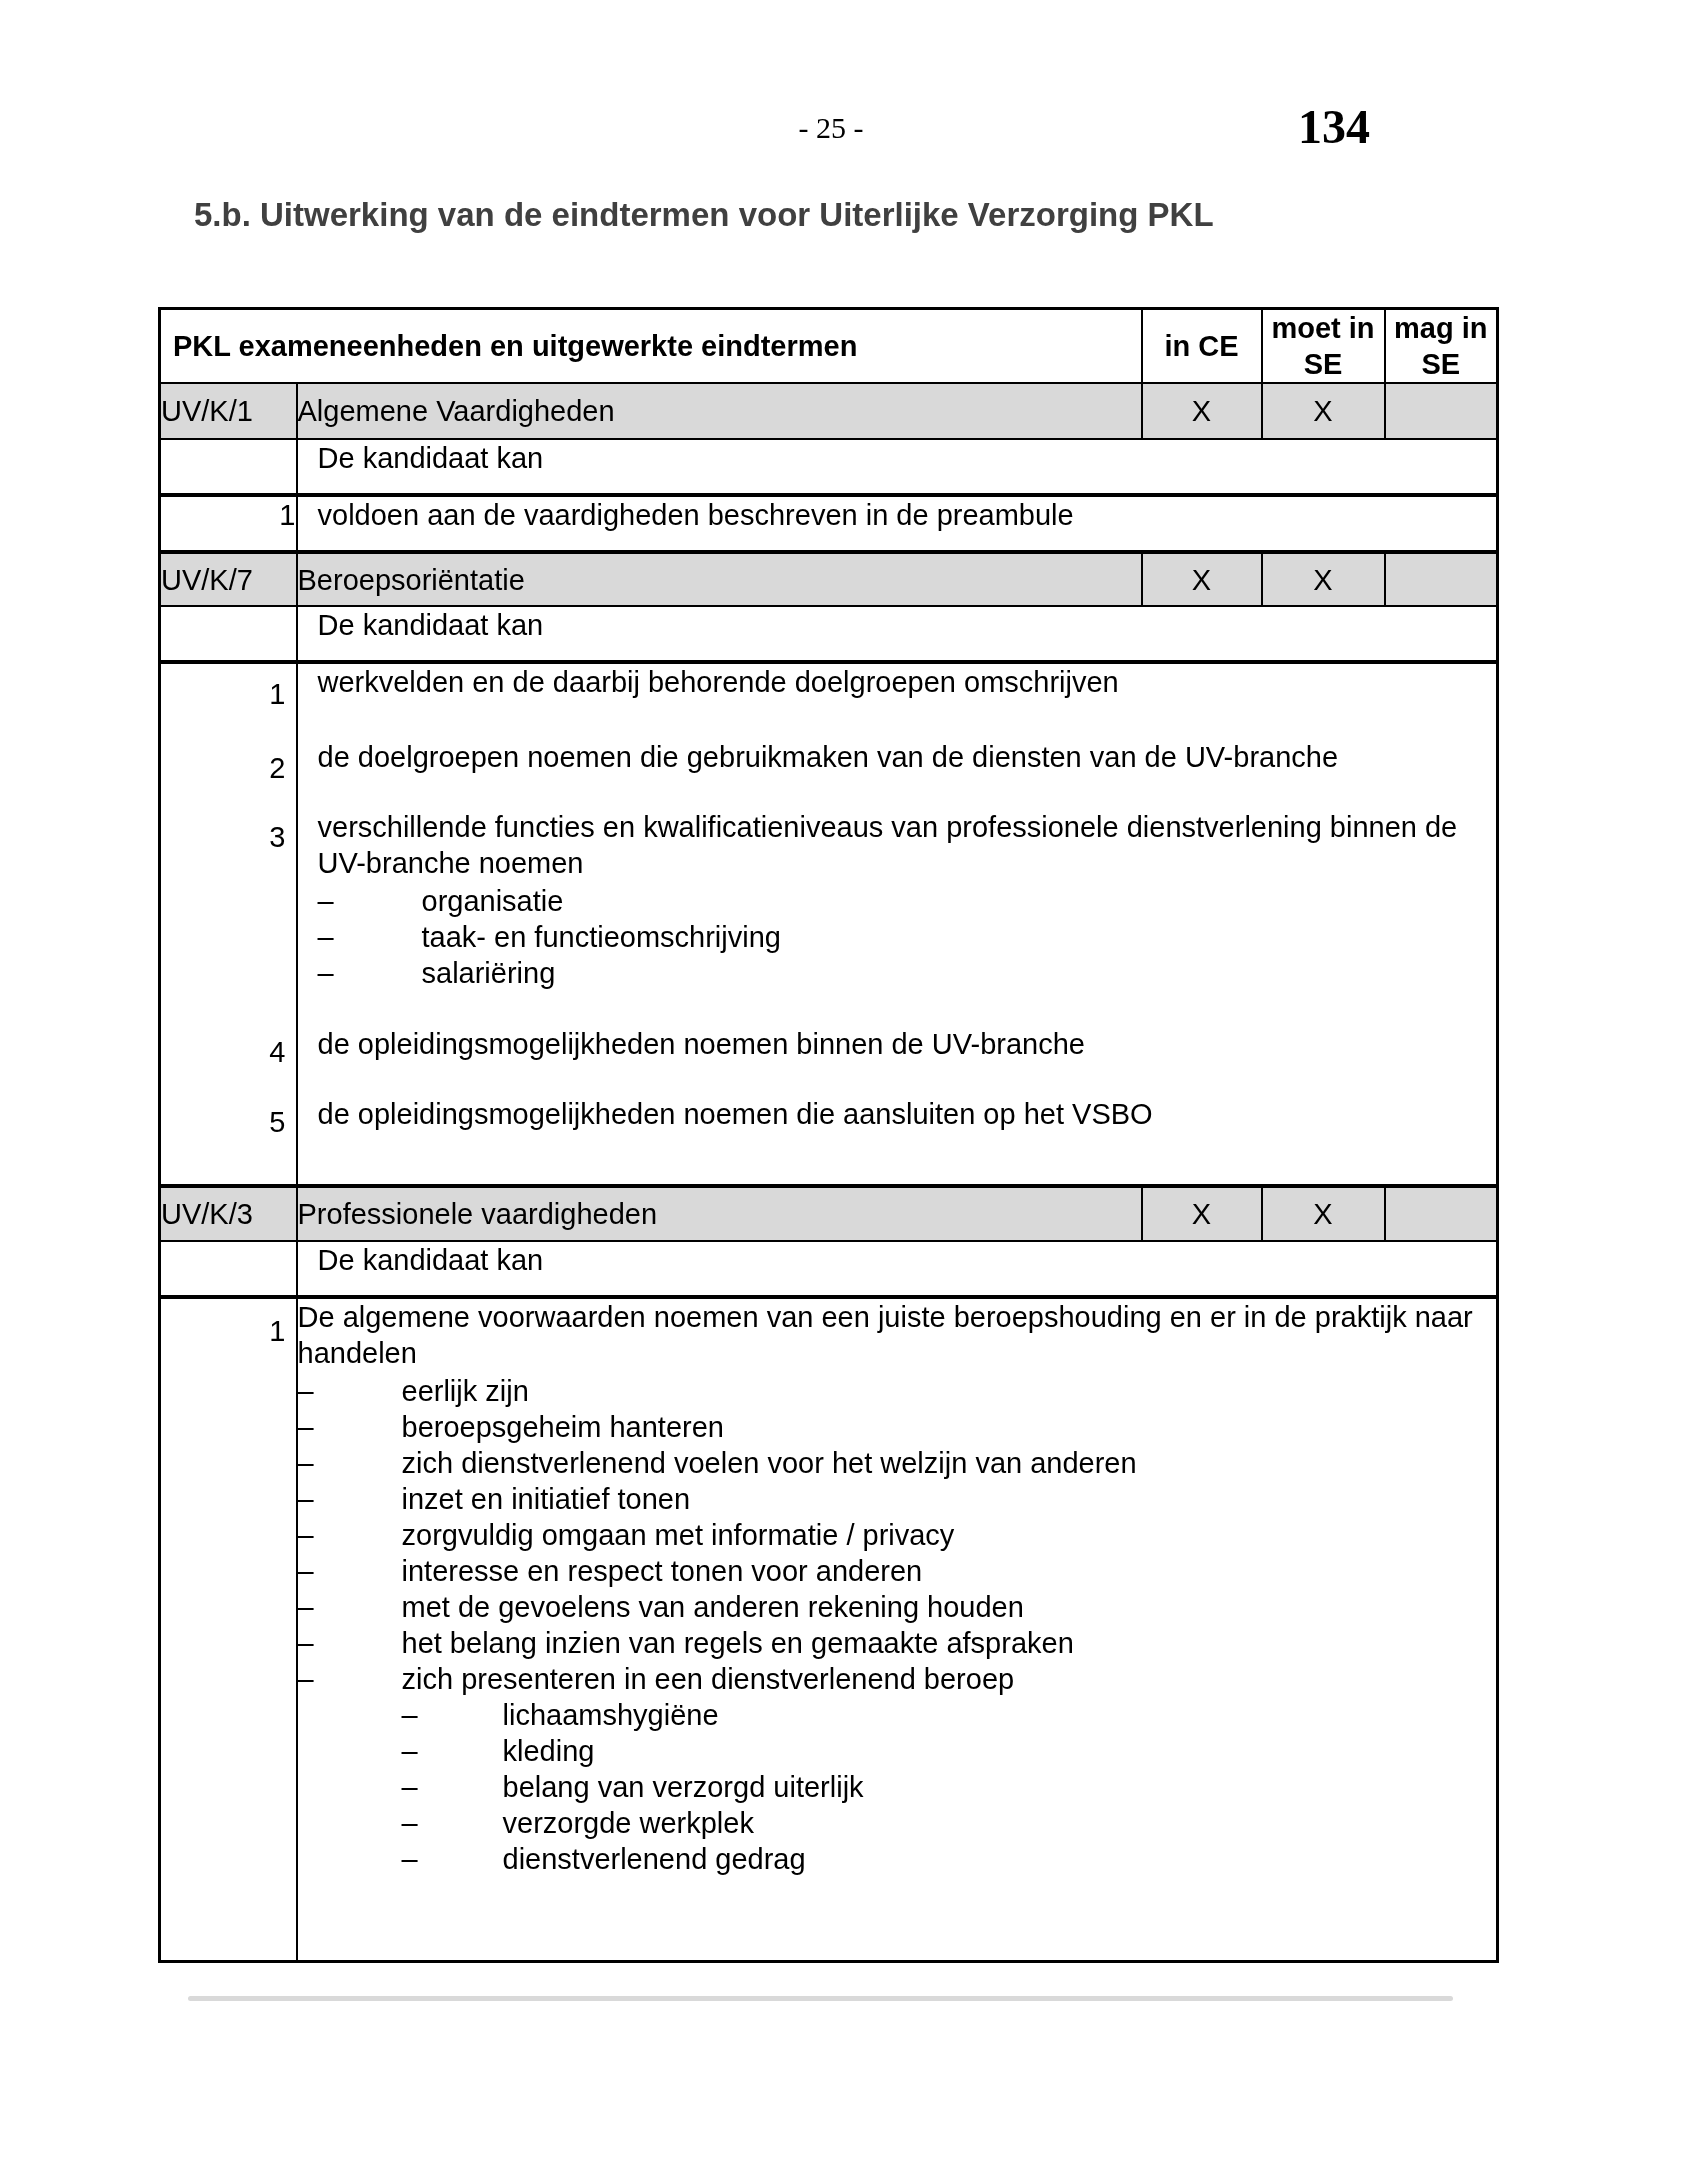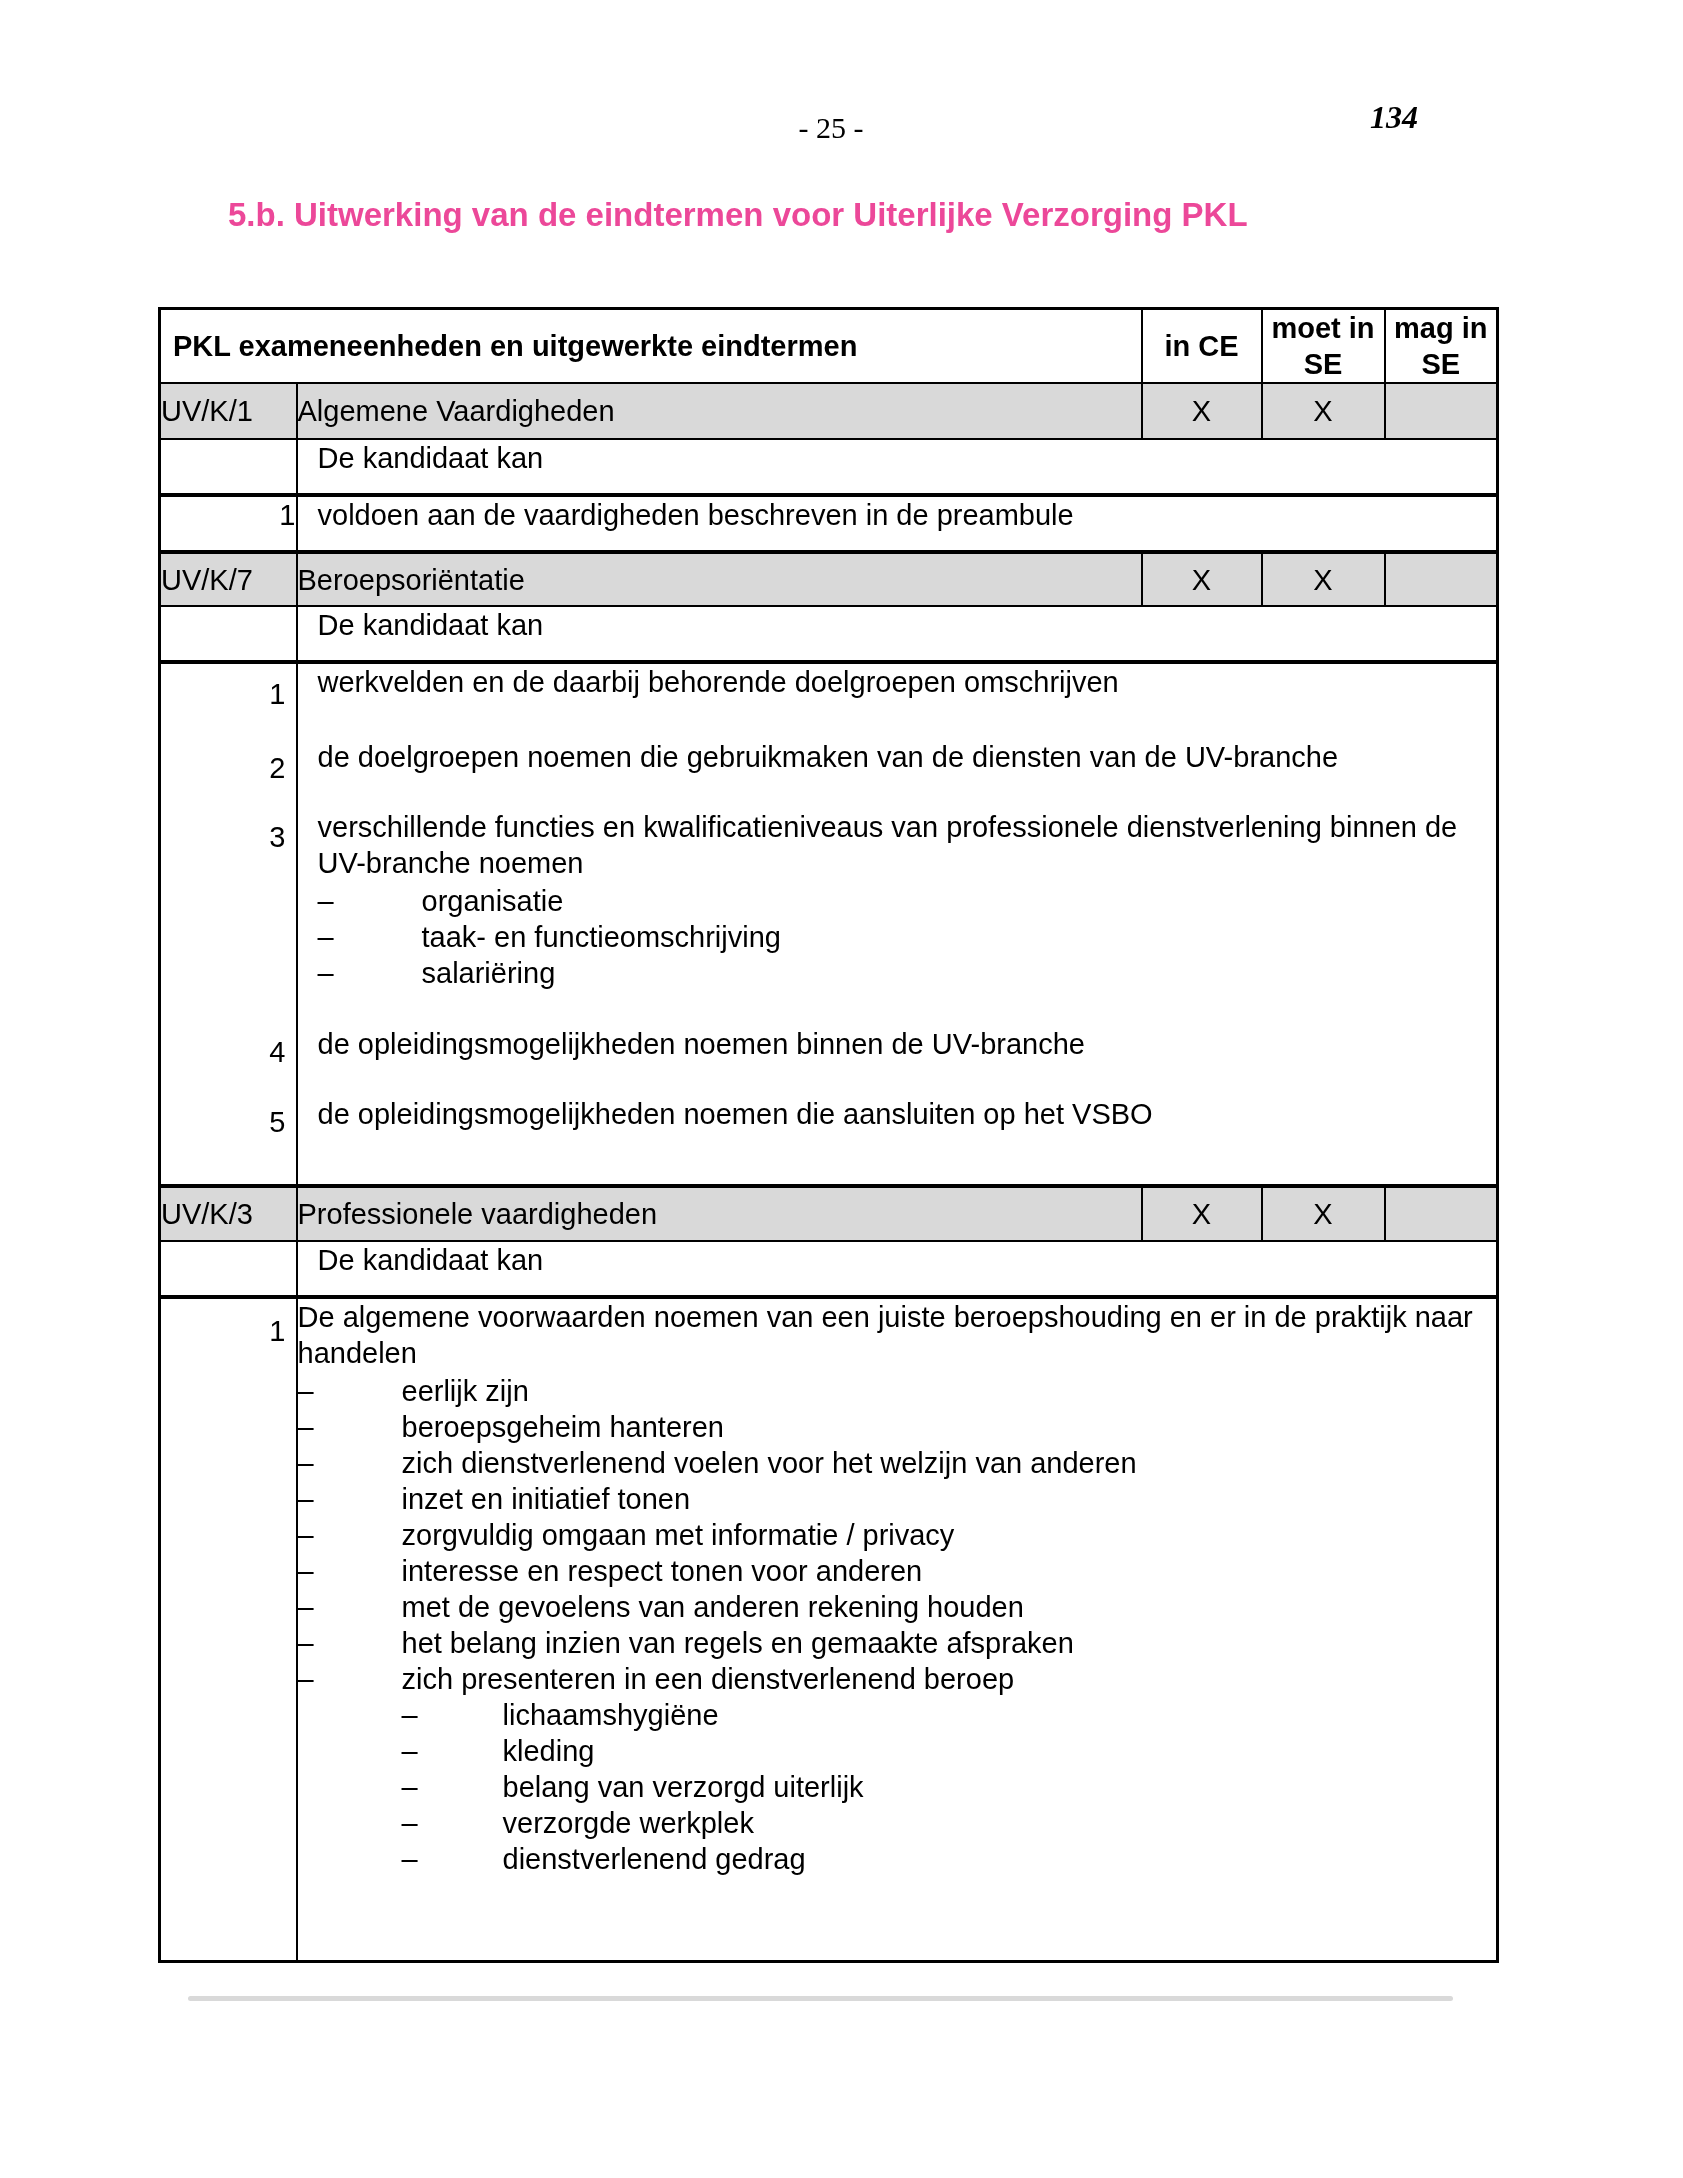--- a/index.html
+++ b/index.html
@@ -1,21 +1,21 @@
 <!DOCTYPE html>
 <html><head>
 <meta charset="utf-8">
 <style>
   html,body{margin:0;padding:0;background:#888;}
   .page{position:relative;width:1683px;height:2178px;background:#ffffff;
         font-family:"Liberation Sans","DejaVu Sans",sans-serif;color:#000;overflow:hidden;}
   .pagenum-center{position:absolute;left:752px;top:111px;width:158px;text-align:center;
         font-family:"Liberation Serif","DejaVu Serif",serif;font-size:30px;}
-  .pagenum-right{position:absolute;left:1370px;top:99px;
-        font-family:"Liberation Serif","DejaVu Serif",serif;font-size:32px;font-weight:bold;font-style:italic;}
+  .pagenum-right{position:absolute;left:1298px;top:99px;
+        font-family:"Liberation Serif","DejaVu Serif",serif;font-size:48px;font-weight:bold;}
   .heading{position:absolute;left:194px;top:196px;font-size:33px;font-weight:bold;}
   
   table.doc{position:absolute;left:158px;top:307px;border-collapse:collapse;table-layout:fixed;
         border:3px solid #000;}
   table.doc td{border:2px solid #000;font-size:29px;line-height:36px;vertical-align:top;
         overflow:hidden;padding:0;}
   tr.hdr td{font-weight:bold;vertical-align:middle;text-align:center;}
   tr.hdr td.main{text-align:left;padding-left:12px;}
   tr.gray td{background:#D9D9D9;vertical-align:middle;}
   td.code{padding-left:12px;}
@@ -42,21 +42,21 @@
   .footer-text{position:absolute;left:196px;top:2041px;font-size:35px;font-style:italic;}
 </style>
 </head>
 <body>
 
 <div class="page">
 
   <div class="pagenum-center">- 25 -</div>
   <div class="pagenum-right">134</div>
 
-  <div class="heading" style="color:#ec4899;margin-left:34px;">5.b. Uitwerking van de eindtermen voor Uiterlijke Verzorging PKL</div>
+  <div class="heading" style="color:#404040;">5.b. Uitwerking van de eindtermen voor Uiterlijke Verzorging PKL</div>
 
   <table class="doc">
     <colgroup>
       <col style="width:137px">
         <col style="width:845px">
         <col style="width:120px">
         <col style="width:123px">
         <col style="width:113px">
     </colgroup>
     <tbody>

